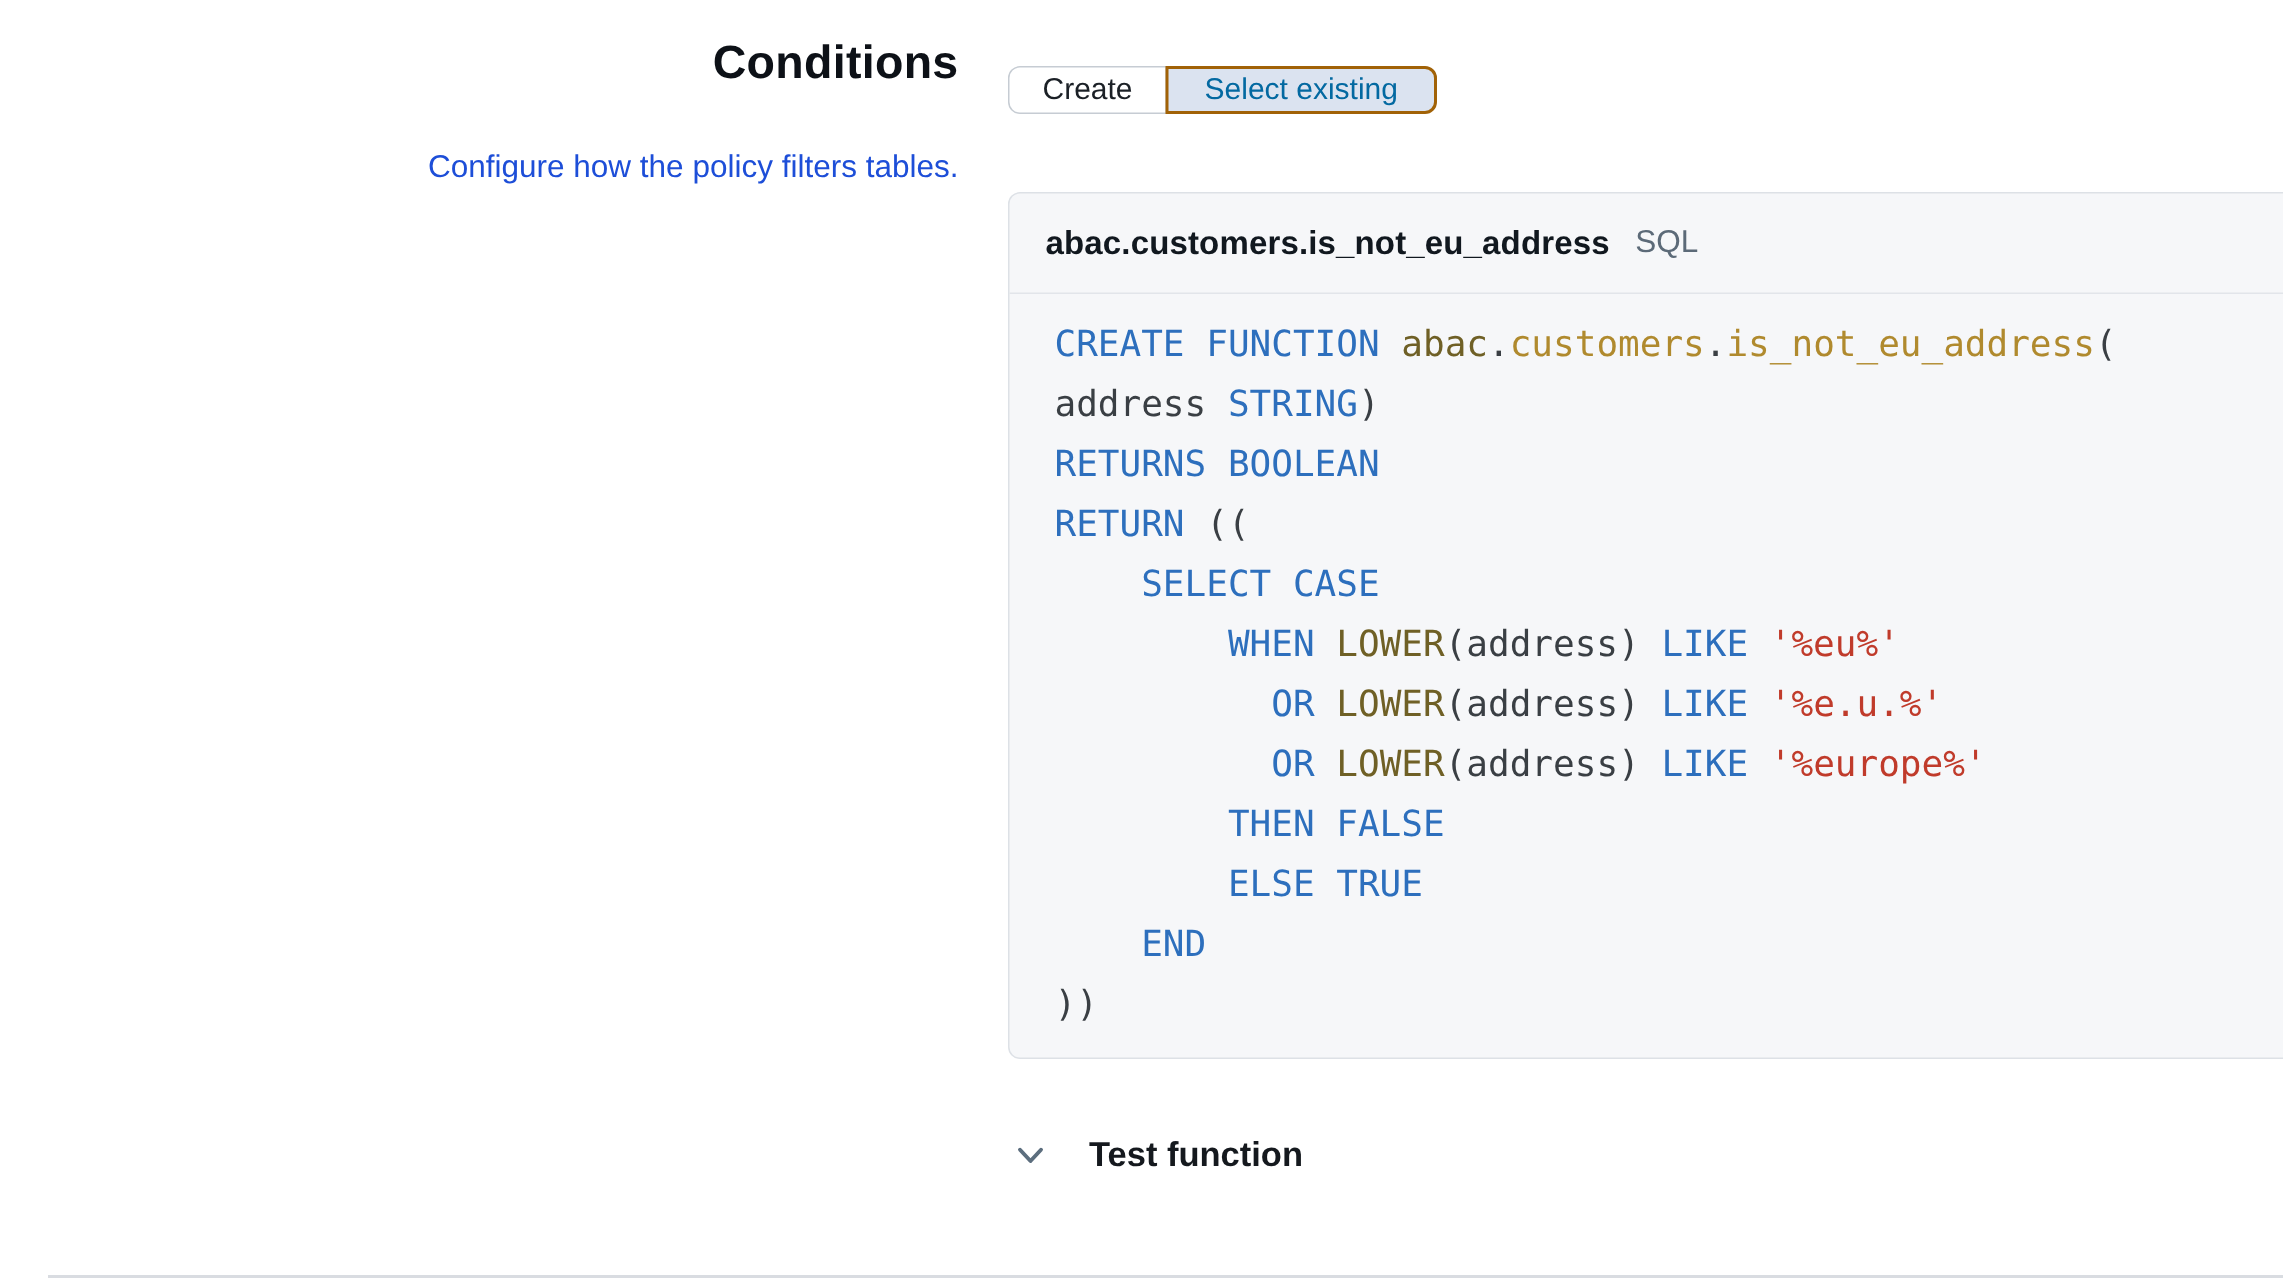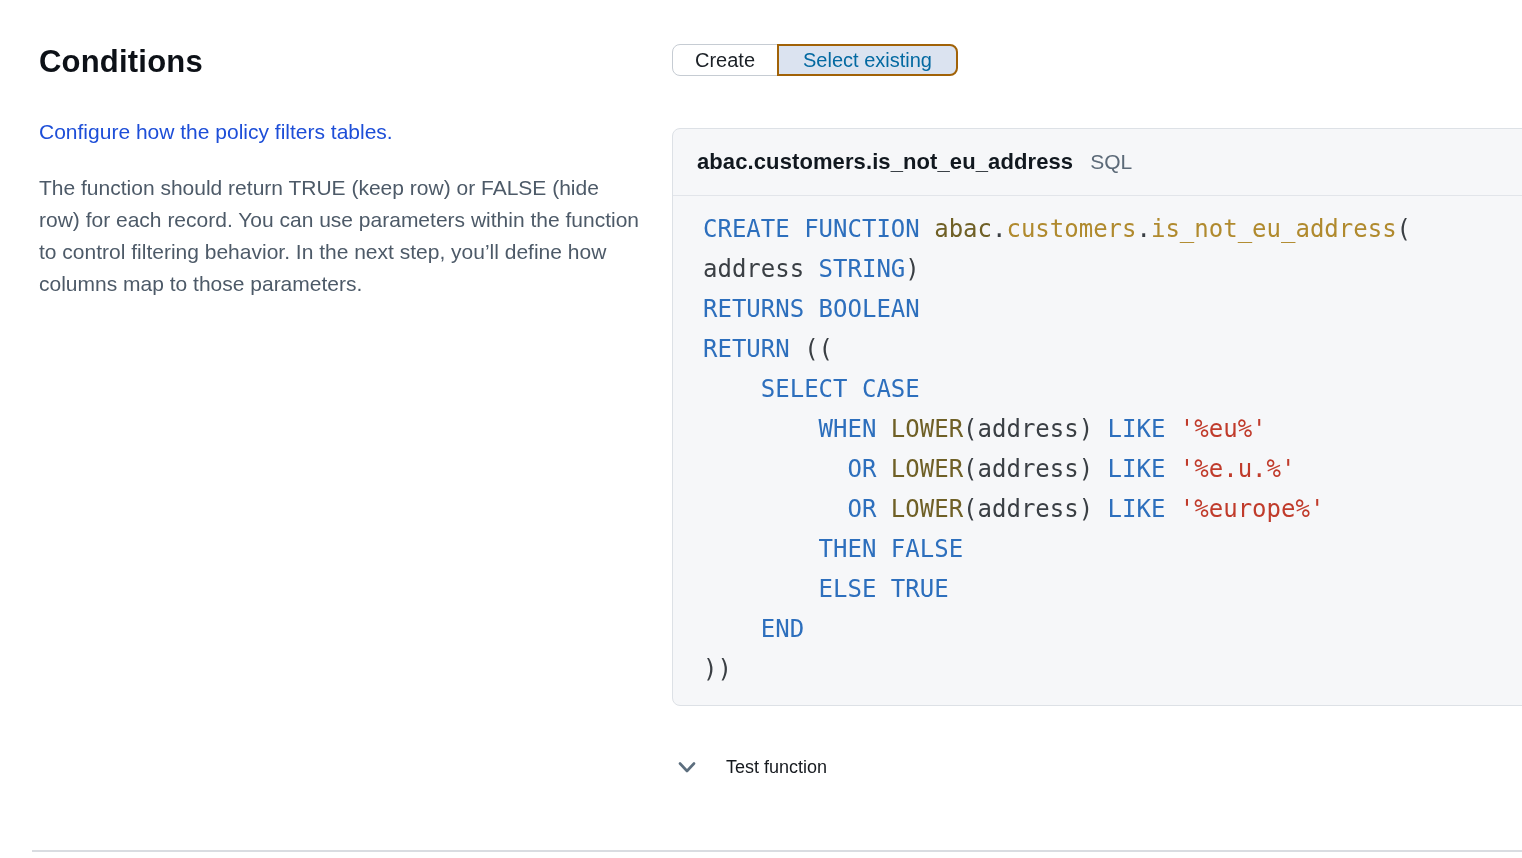--- a/index.html
+++ b/index.html
@@ -1,20 +1,20 @@
 <!DOCTYPE html>
 <html><head>
 <meta charset="utf-8">
 <style>
   * { margin: 0; padding: 0; box-sizing: border-box; }
   html, body { width: 1522px; height: 858px; overflow: hidden; background: #ffffff;
     font-family: "Liberation Sans", "DejaVu Sans", sans-serif; }
 
   
-  .left-col { position: absolute; left: 39px; top: 44px; width: 600px; }
+  .left-col { position: absolute; left: 39px; top: 24px; width: 600px; text-align: right; }
   .page-title { font-size: 31px; font-weight: 700; color: #0d1117; letter-spacing: 0.2px; }
   .section-subtitle { margin-top: 36px; font-size: 21px; color: #1d4ed8; line-height: 32px; }
   .section-desc { margin-top: 24px; font-size: 21px; color: #4d5a68; line-height: 32px; }
 
   
   .segmented { position: absolute; left: 672px; top: 44px; display: flex; align-items: stretch; height: 32px; }
   .seg-btn { font-family: inherit; font-size: 20px; cursor: pointer; background: #ffffff;
     border: 1px solid #c6ccd3; color: #1b2026; padding: 0 22px; border-radius: 8px 0 0 8px;
     display: flex; align-items: center; }
   .seg-btn.selected { background: #dbe3f0; border: 2px solid #a16207; color: #0369a1;
@@ -31,31 +31,30 @@
     font-size: 24px; line-height: 40px; white-space: pre; color: #3a3f44; }
   .code-line { height: 40px; }
   .tok-kw  { color: #2d6fbd; }
   .tok-fn  { color: #6f6026; }
   .tok-id  { color: #b08a2e; }
   .tok-str { color: #c03b2b; }
   .tok-pl  { color: #3a3f44; }
 
   .test-row { position: absolute; left: 676px; top: 756px; display: flex; align-items: center; cursor: pointer; }
   .chev { width: 22px; height: 22px; display: flex; align-items: center; justify-content: center; }
-  .test-label { margin-left: 28px; font-size: 18px; font-weight: 400; color: #15191e; }
+  .test-label { margin-left: 28px; font-size: 23px; font-weight: 700; color: #15191e; }
 
   .bottom-divider { position: absolute; left: 32px; right: 0; top: 850px; height: 2px; background: #d9dce1; }
 </style>
 </head>
 <body>
 
 <div class="left-col">
   <h1 class="page-title">Conditions</h1>
   <p class="section-subtitle">Configure how the policy filters tables.</p>
-  <p class="section-desc">The function should return TRUE (keep row) or FALSE (hide row) for each record. You can use parameters within the function to control filtering behavior. In the next step, you’ll define how columns map to those parameters.</p>
 </div>
 
 <div class="segmented">
   <button class="seg-btn">Create</button>
   <button class="seg-btn selected">Select existing</button>
 </div>
 
 <div class="code-panel">
   <div class="panel-header">
     <span class="fn-name">abac.customers.is_not_eu_address</span>

